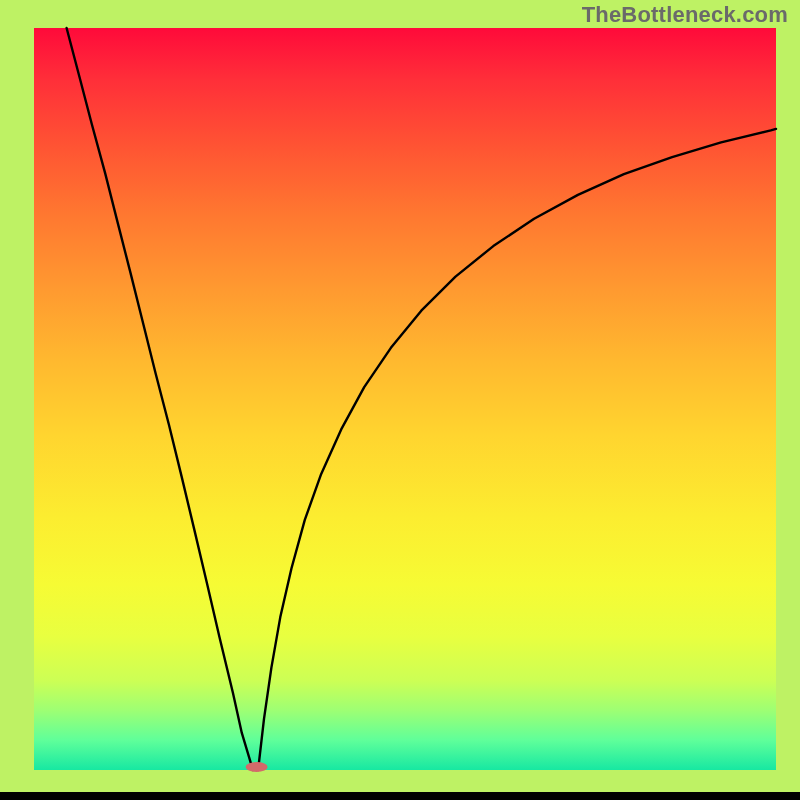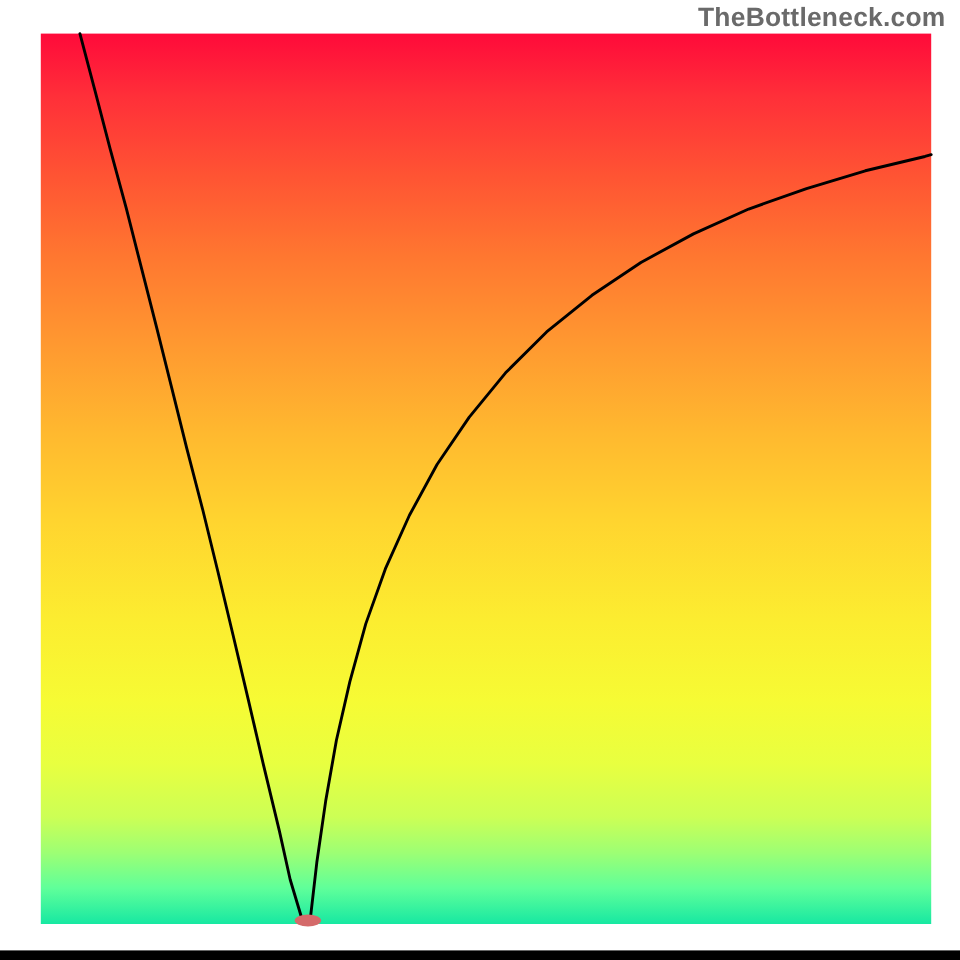--- a/index.html
+++ b/index.html
@@ -8,21 +8,21 @@
     width: 800px;
     height: 800px;
     overflow: hidden;
     background: #000;
     font-family: Arial, Helvetica, sans-serif;
   }
   .frame {
     position: relative;
     width: 800px;
     height: 792px;
-    background: #ffffff;
+    background: #bef264;
   }
   .watermark {
     position: absolute;
     top: 2px;
     right: 12px;
     color: #6a6a6a;
     font-size: 22px;
     font-weight: 600;
     letter-spacing: 0.2px;
     z-index: 5;

